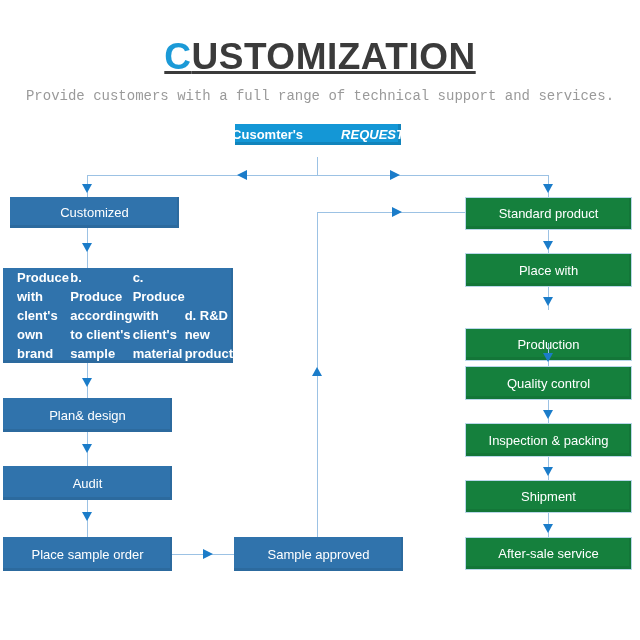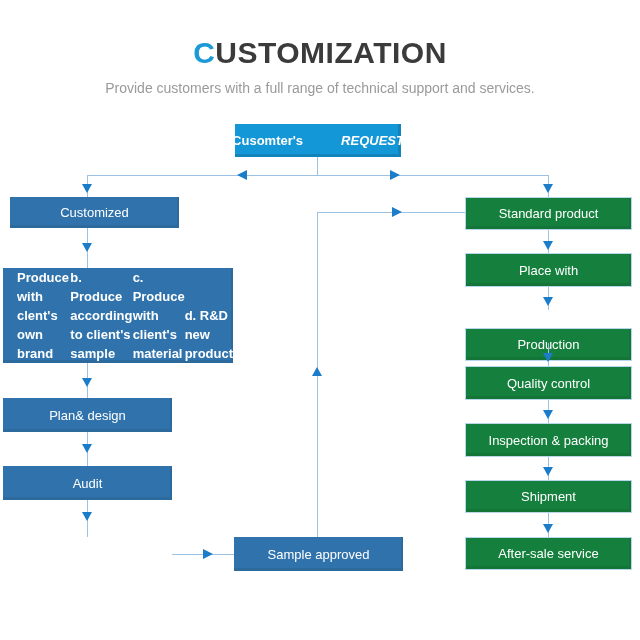--- a/index.html
+++ b/index.html
@@ -4,23 +4,23 @@
 <style>
   * { margin: 0; padding: 0; box-sizing: border-box; }
   body { background: #fff; font-family: "Liberation Sans", sans-serif; }
   .page {
     position: relative;
     width: 640px; height: 640px;
     background: #fff;
     overflow: hidden;
   }
   .header { position: absolute; top: 36px; left: 0; width: 640px; text-align: center; }
-  .title { font-size: 30px; font-weight: bold; letter-spacing: 0.5px; color: #3b3b3b; }
+  .title { font-size: 37px; font-weight: bold; letter-spacing: 0.5px; color: #3b3b3b; text-decoration: underline; }
   .title .first { color: #1b9ad7; }
-  .subtitle { margin-top: 10px; font-size: 14px; color: #9a9a9a; }
+  .subtitle { margin-top: 10px; font-size: 14px; color: #9a9a9a; font-family: Liberation Mono, monospace; }
 
   .box {
     position: absolute;
     display: flex; align-items: center; justify-content: center;
     color: #ffffff; font-size: 13px;
     box-shadow: inset -2px -3px 0 rgba(0,0,0,0.08);
   }
   .box.request { background: #1497d6; font-weight: bold; box-shadow: inset -3px -3px 0 rgba(0,0,0,0.12); }
   .box.request .it { font-style: italic; margin-left: 18px; }
   .box.steel { background: #3073ac; }
@@ -41,36 +41,37 @@
 </head>
 <body>
 
 <div class="page">
 
   <div class="header">
     <div class="title"><span class="first">C</span><span>USTOMIZATION</span></div>
     <div class="subtitle">Provide customers with a full range of technical support and services.</div>
   </div>
 
-  <div class="box request" style="left:235px; top:124px; width:166px; height:33px;gap:20px;">
+  <div class="box request" style="left:235px; top:124px; width:166px; height:21px;gap:20px;">
     <span>Cusomter's</span>
     <span class="it">REQUEST</span>
   </div>
 
   <div class="box steel" style="left:10px; top:197px; width:169px; height:31px;">Customized</div>
 
   <div class="box options-box" style="left:3px; top:268px; width:230px; height:95px;">
     <div>a. Produce with clent's own brand</div>
     <div>b. Produce according to client's sample</div>
     <div>c. Produce with client's material</div>
     <div>d. R&amp;D new product</div>
   </div>
 
   <div class="box steel" style="left:3px; top:398px; width:169px; height:34px;">Plan&amp; design</div>
   <div class="box steel" style="left:3px; top:466px; width:169px; height:34px;">Audit</div>
+  <div class="box steel" style="left:3px; top:537px; width:169px; height:34px;">Place sample order</div>
   <div class="box steel" style="left:234px; top:537px; width:169px; height:34px;">Sample approved</div>
 
   <div class="box teal" style="left:465px; top:197px; width:167px; height:33px;">Standard product</div>
   <div class="box teal" style="left:465px; top:253px; width:167px; height:34px;">Place with</div>
   <div class="box teal" style="left:465px; top:310px; width:167px; height:33px;margin-top:18px;">Production</div>
   <div class="box teal" style="left:465px; top:366px; width:167px; height:34px;">Quality control</div>
   <div class="box teal" style="left:465px; top:423px; width:167px; height:34px;">Inspection &amp; packing</div>
   <div class="box teal" style="left:465px; top:480px; width:167px; height:33px;">Shipment</div>
   <div class="box teal" style="left:465px; top:537px; width:167px; height:33px;">After-sale service</div>
 

